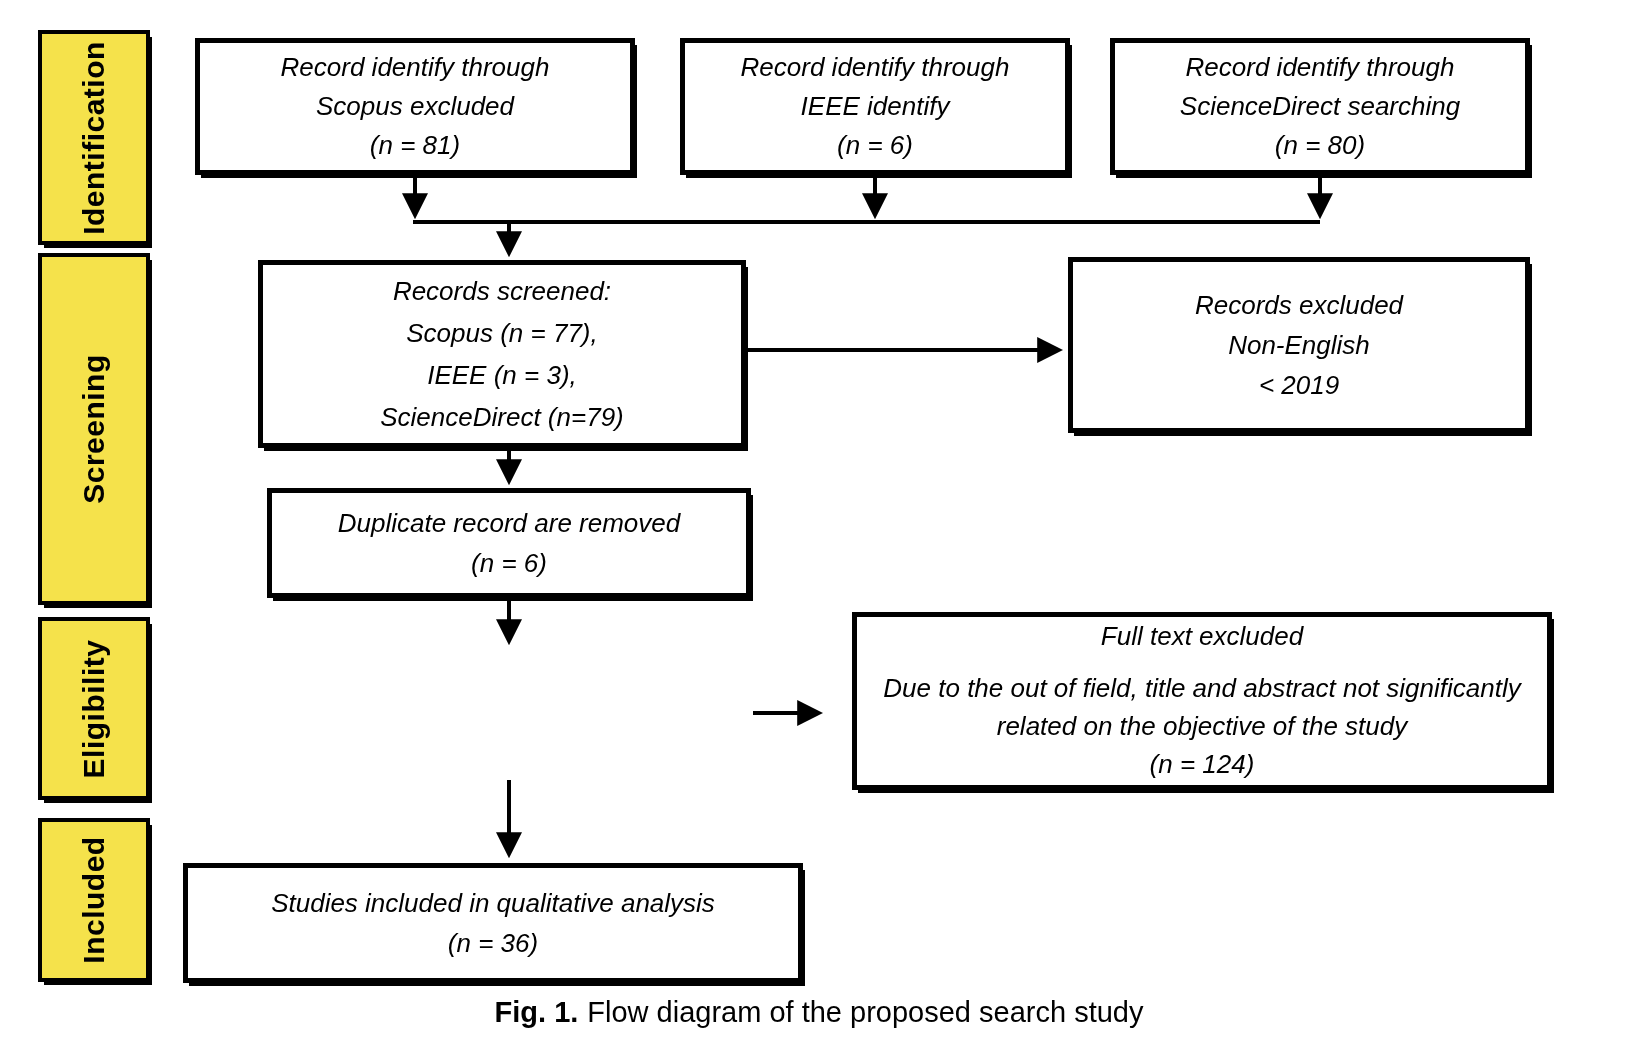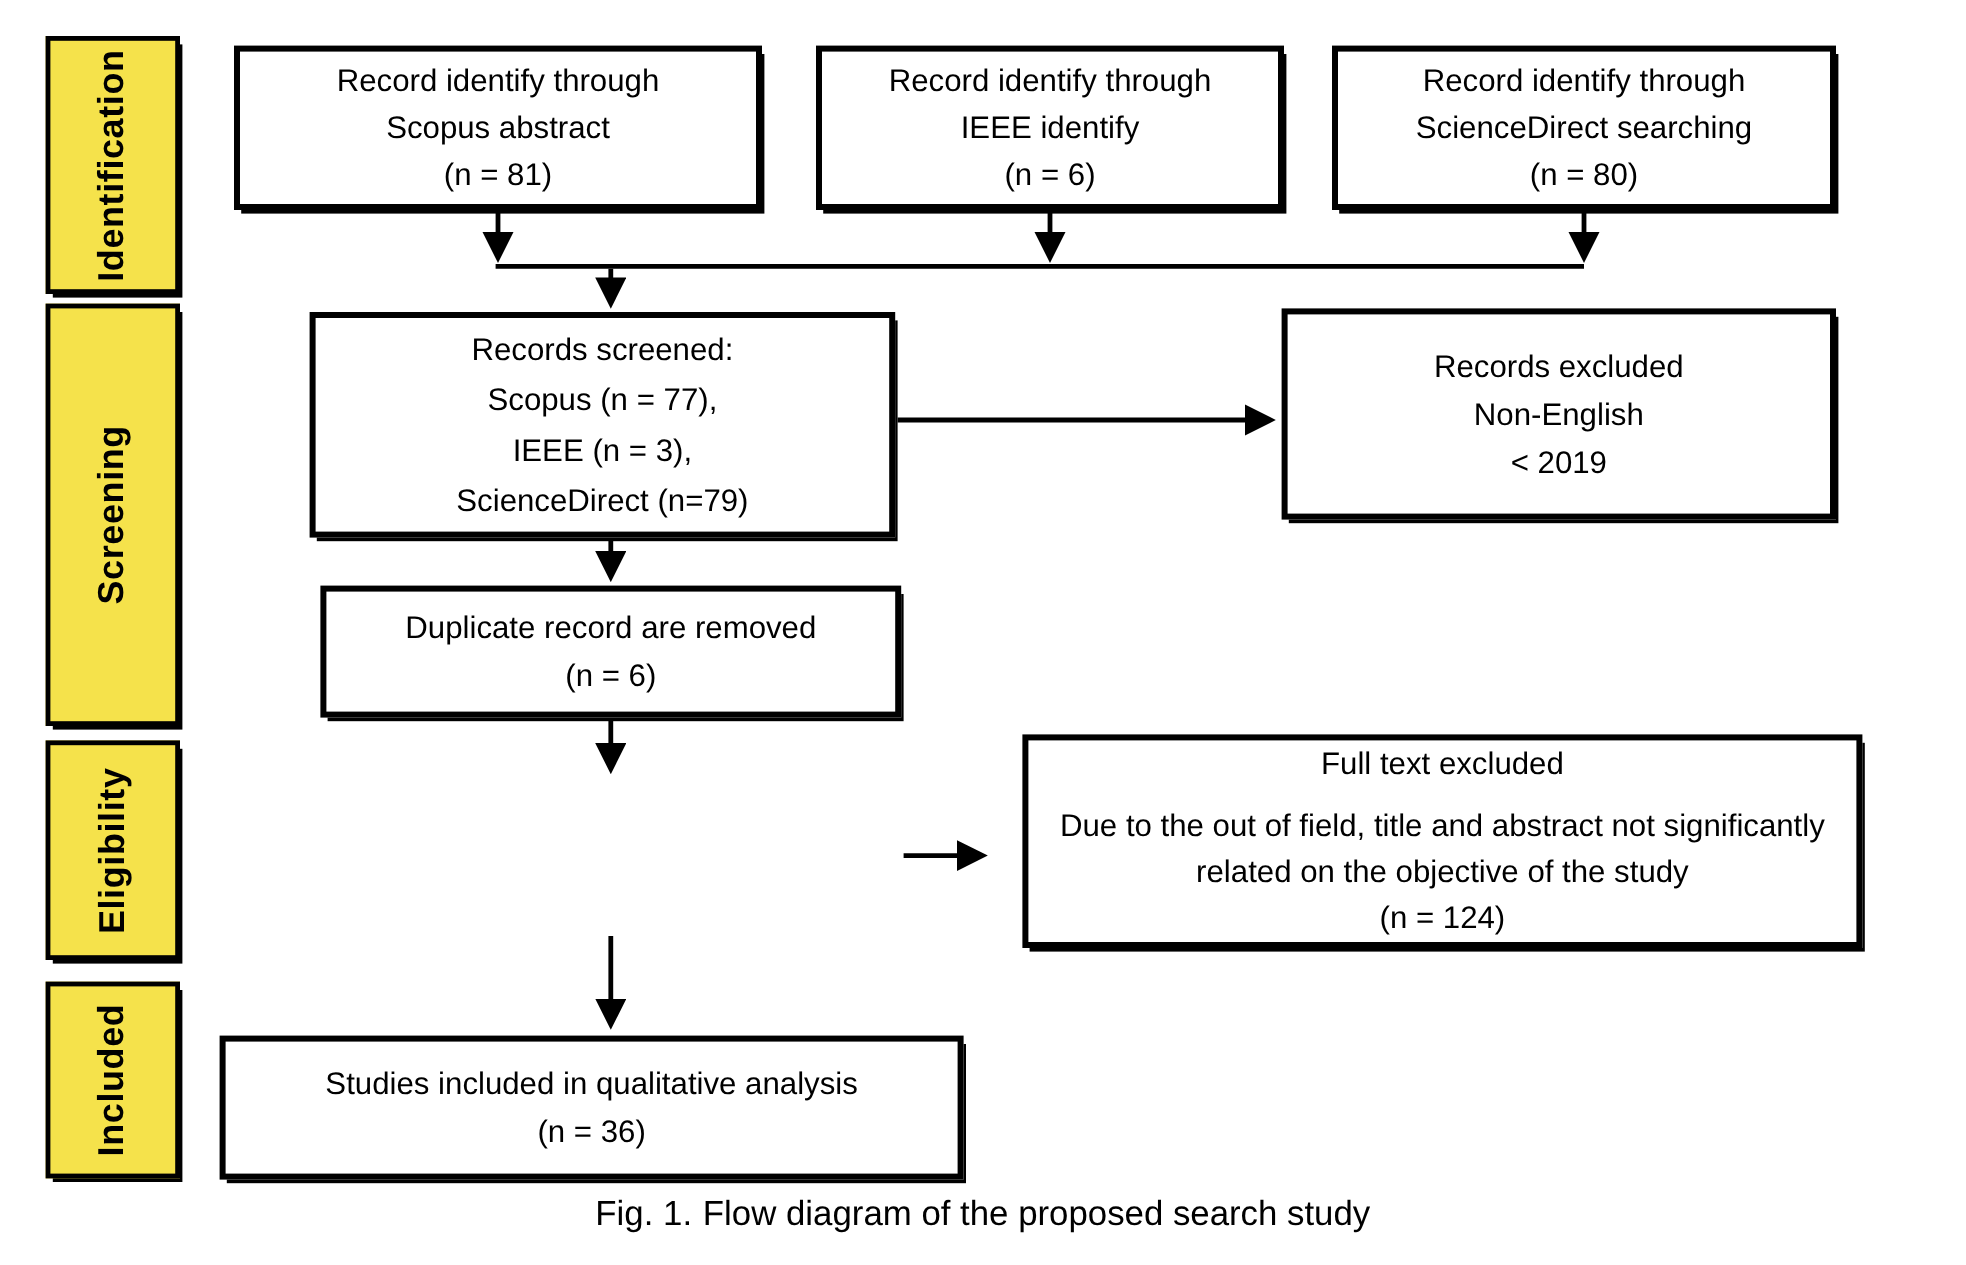--- a/index.html
+++ b/index.html
@@ -32,34 +32,35 @@
   
   .fbox{
     position:absolute;
     background:#fff;border:5px solid #000;
     box-sizing:border-box;
     display:flex;flex-direction:column;
     align-items:center;justify-content:center;
     text-align:center;
     font-size:26px;
     box-shadow:4px 5px 0 -2px #000;
+    font-style:italic;
   }
   .fbox .ln{line-height:40px;}
   .fbox.top3 .ln{line-height:39px;}
   .fbox.screened .ln{line-height:42px;text-align:center;}
   .fbox.fulltext{font-size:26px;margin-left:24px;}
   .fbox.fulltext .ft-title{line-height:34px;margin-bottom:16px;}
   .fbox.fulltext .ft-body{width:672px;line-height:38px;}
   .fbox.fulltext .ft-count{line-height:38px;}
 
   .caption{
     position:absolute;left:0;top:996px;width:100%;
     text-align:center;font-size:29px;
   }
-  .cap-prefix{font-weight:normal;margin-right:9px;text-align:center;}
+  .cap-prefix{font-weight:bold;margin-right:9px;text-align:center;}
 </style>
 </head>
 <body>
 
 <div id="canvas">
 
   <svg class="connectors" viewBox="0 0 1638 1054">
     <defs>
       <marker id="ah" viewBox="0 0 10 10" refX="8" refY="5" markerWidth="6.5" markerHeight="6.5" orient="auto-start-reverse">
         <path d="M0 0 L10 5 L0 10 z" fill="#000"></path>
@@ -87,21 +88,21 @@
   </div>
   <div class="stage" style="top:617px;height:183px">
     <span>Eligibility</span>
   </div>
   <div class="stage" style="top:818px;height:164px">
     <span>Included</span>
   </div>
 
   <div class="fbox top3" style="left:195px;top:38px;width:440px;height:137px">
     <div class="ln">Record identify through</div>
-    <div class="ln">Scopus abstract</div>
+    <div class="ln">Scopus excluded</div>
     <div class="ln">(n = 81)</div>
   </div>
   <div class="fbox top3" style="left:680px;top:38px;width:390px;height:137px">
     <div class="ln">Record identify through</div>
     <div class="ln">IEEE identify</div>
     <div class="ln">(n = 6)</div>
   </div>
   <div class="fbox top3" style="left:1110px;top:38px;width:420px;height:137px">
     <div class="ln">Record identify through</div>
     <div class="ln">ScienceDirect searching</div>

